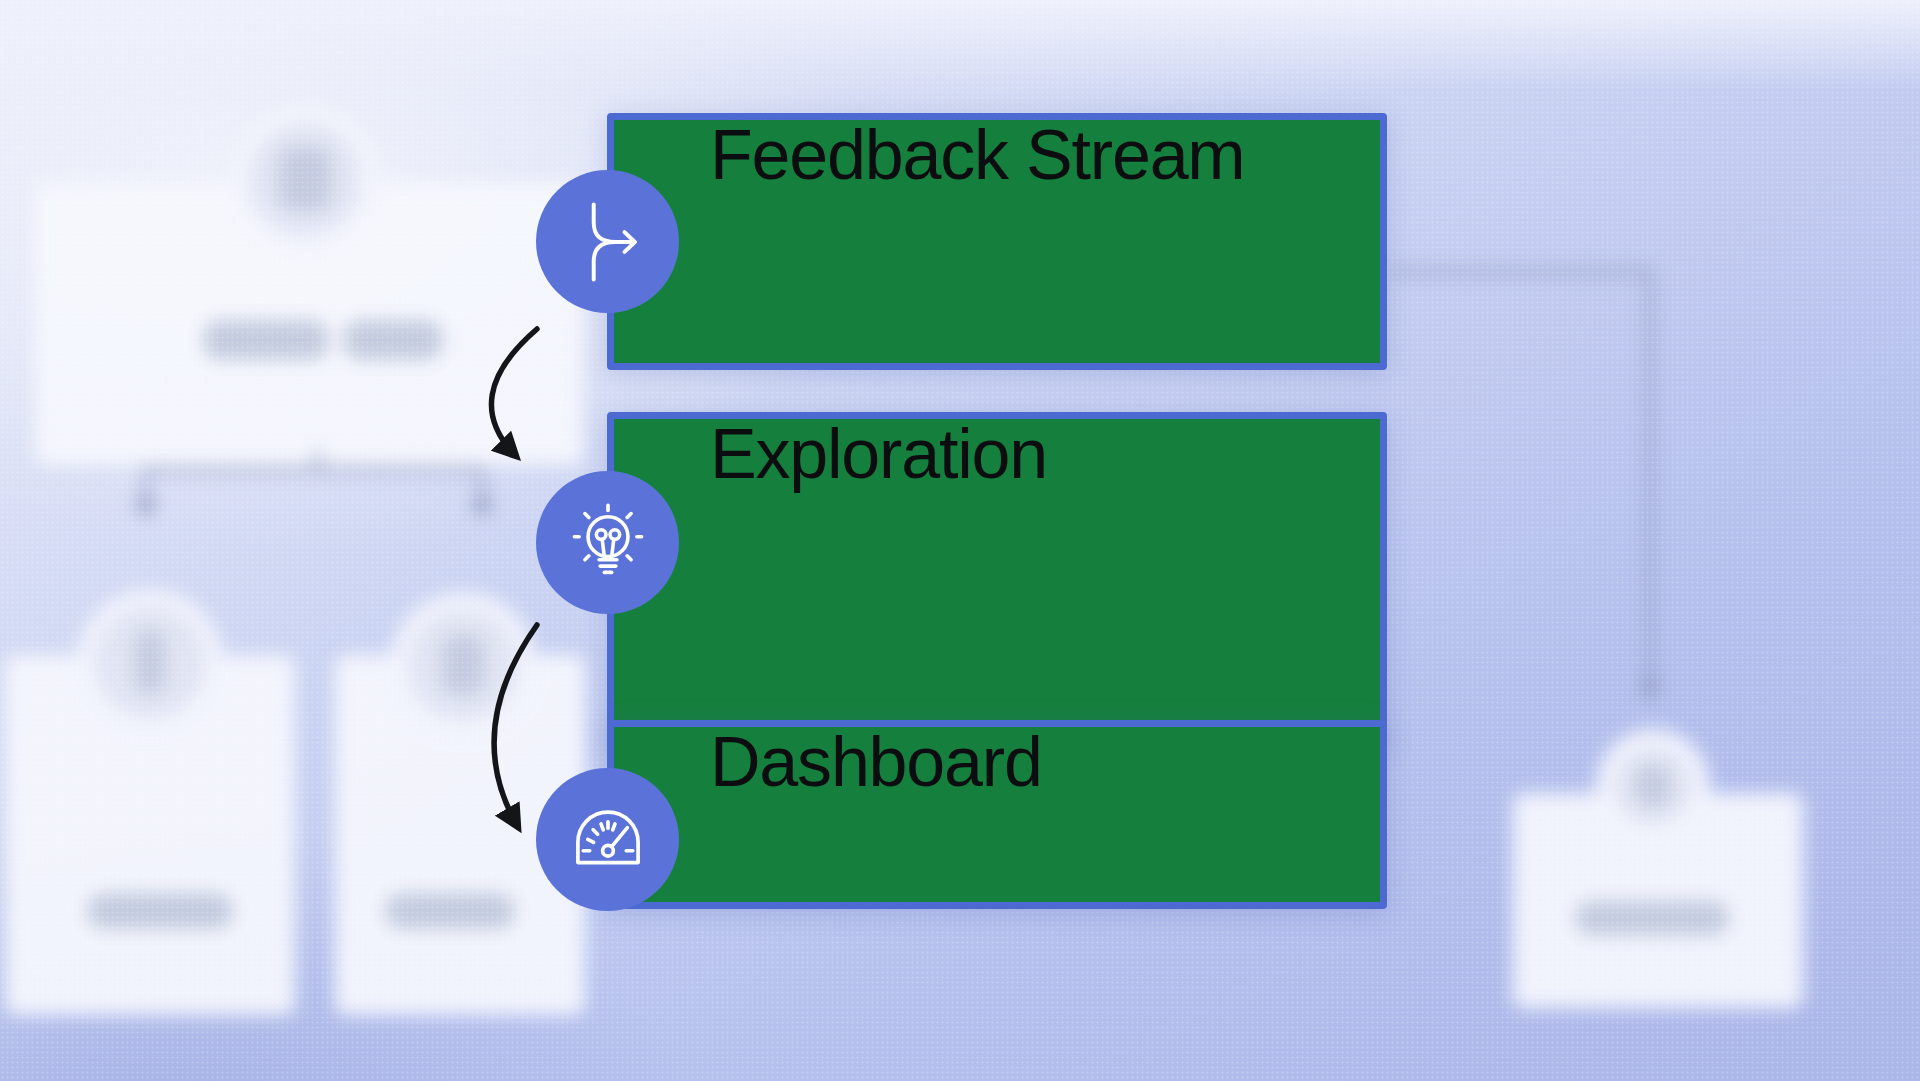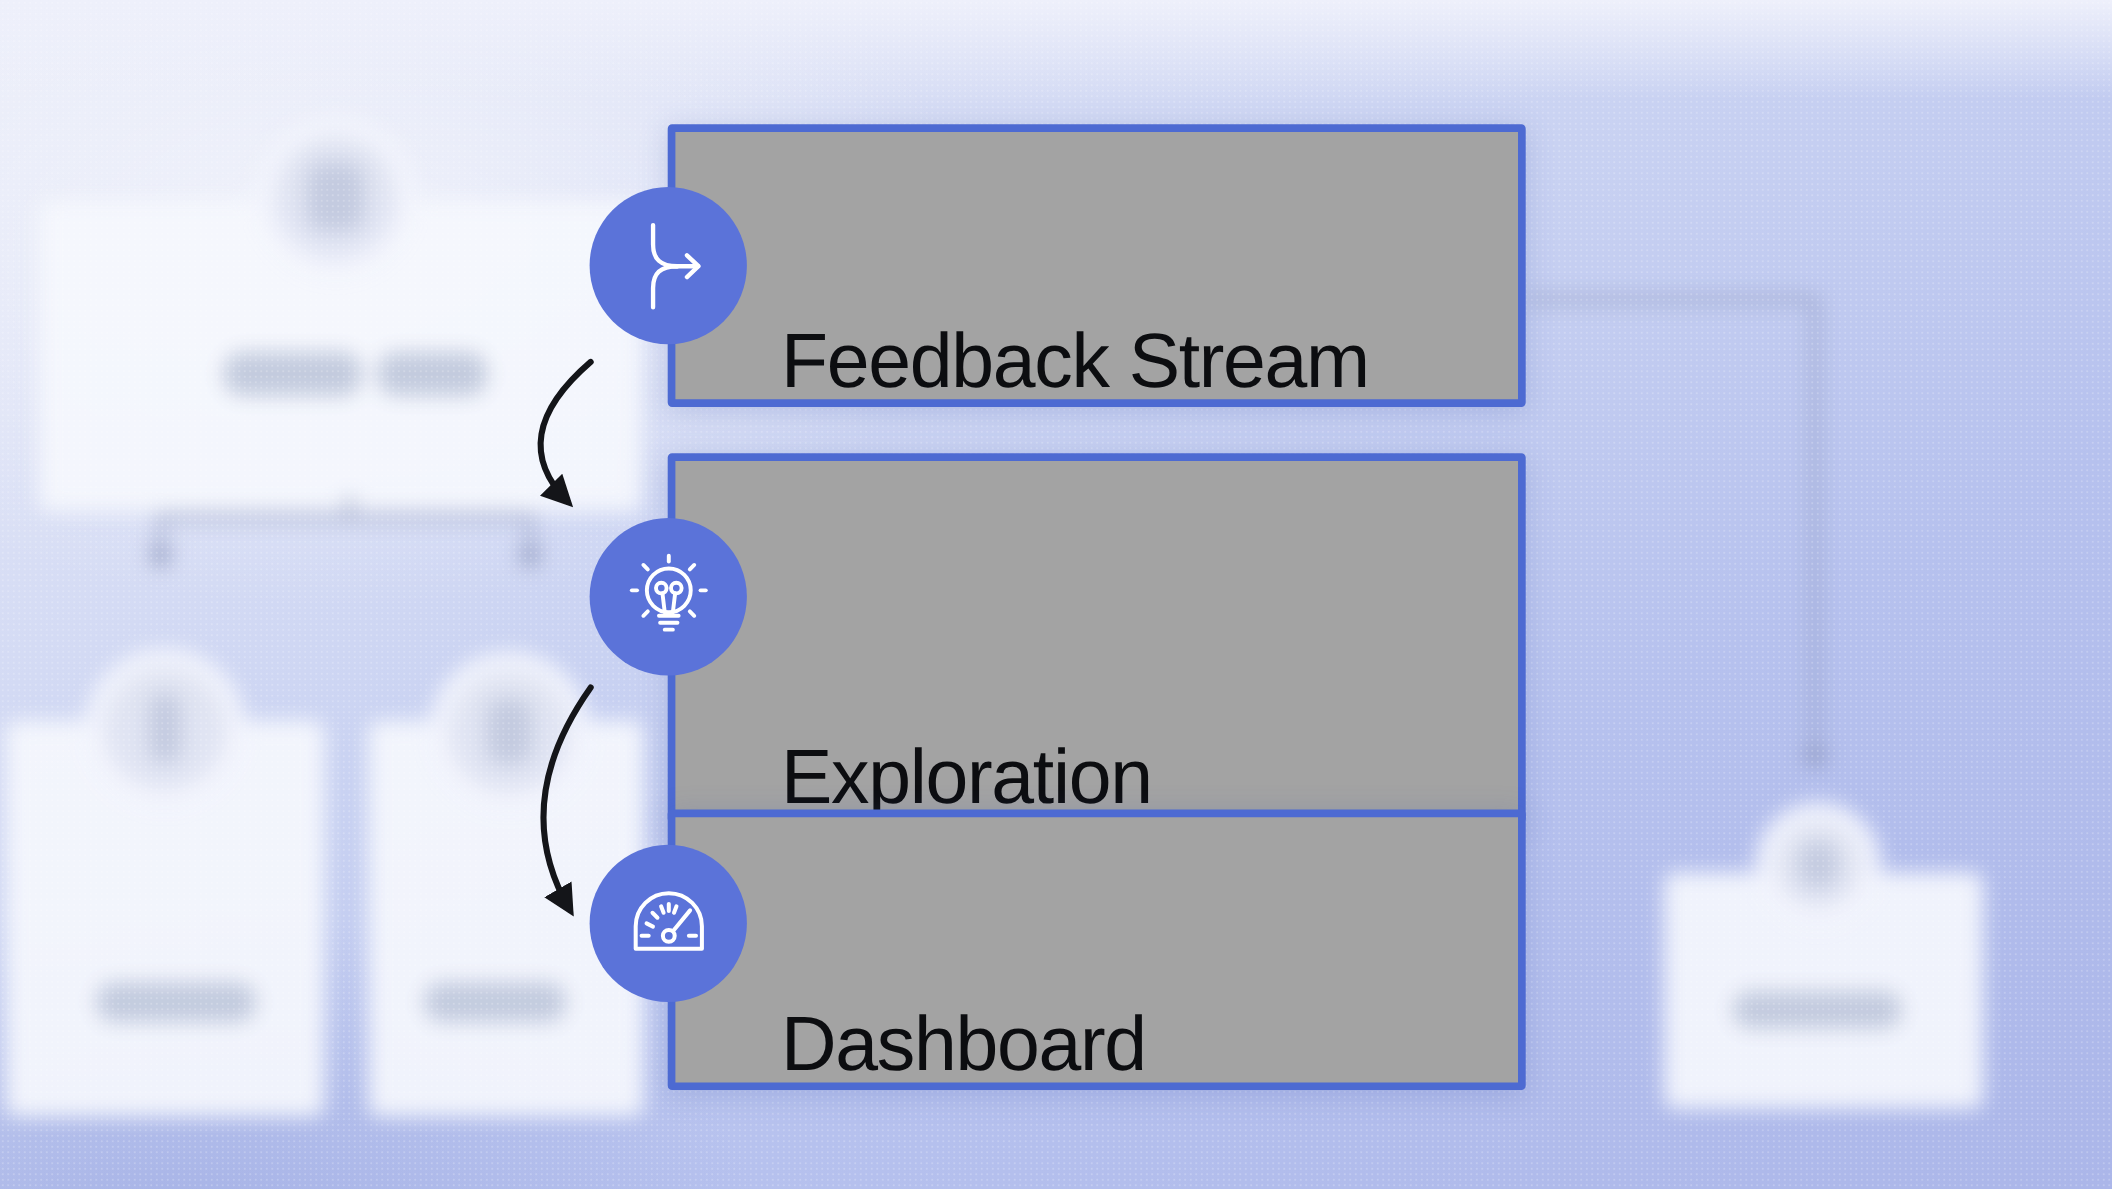--- a/index.html
+++ b/index.html
@@ -35,22 +35,22 @@
   .bbox{background:rgba(245,247,253,.92);border-radius:10px;}
   .btext{position:absolute;background:rgba(190,197,218,.9);border-radius:18px;}
   .bcircle{border-radius:50%;background:rgba(241,244,252,.96);}
   .bcircle .core{position:absolute;inset:18px;border-radius:50%;background:rgba(222,227,242,.92);}
   .bcircle .glyph{position:absolute;left:50%;top:50%;transform:translate(-50%,-50%);
     background:rgba(193,200,222,.9);border-radius:16px;}
   .bconn{left:20px;top:20px;}
   
   .node{
     position:absolute;left:607px;width:780px;box-sizing:border-box;
-    background:#a3a3a3;border:7px solid #4d6ad2;border-radius:4px;
-    display:flex;align-items:flex-end;padding-left:96px;
+    background:#15803d;border:7px solid #4d6ad2;border-radius:4px;
+    display:flex;align-items:flex-start;padding-left:96px;
     box-shadow:0 4px 26px rgba(70,90,170,.22);
     z-index:5;
   }
   .node-label{
     font-size:70px;line-height:1;letter-spacing:-1.2px;color:#0c0d10;
     font-family:"Liberation Sans",sans-serif;white-space:nowrap;
   }
   .icon-circle{
     position:absolute;left:536px;width:143px;height:143px;border-radius:50%;
     background:#5b73d9;display:flex;align-items:center;justify-content:center;
@@ -160,21 +160,21 @@
       <path d="M40 4 V 9"></path>
       <path d="M18 12 L 21.8 15.8"></path>
       <path d="M62 12 L 58.2 15.8"></path>
       <path d="M8 34 H 12.5"></path>
       <path d="M67.5 34 H 72"></path>
       <path d="M18 56 L 21.8 52.2"></path>
       <path d="M62 56 L 58.2 52.2"></path>
     </svg>
   </div>
 
-  <div class="node" style="top:736px;height:255px">
+  <div class="node" style="top:720px;height:189px">
     <span class="node-label">Dashboard</span>
   </div>
   <div class="icon-circle" style="top:768px">
     <svg width="86" height="86" viewBox="0 0 80 80" fill="none" stroke="#ffffff" stroke-width="3.4" stroke-linecap="round" stroke-linejoin="round">
       <path d="M12 61 V 42 A 28 28 0 0 1 68 42 V 61 Z"></path>
       <path d="M17 50 H 23"></path>
       <path d="M21.2 39.5 L 26.6 42.2"></path>
       <path d="M26.2 30.5 L 30.4 34.7"></path>
       <path d="M33.5 25 L 35.6 30.5"></path>
       <path d="M40 23 V 29"></path>

